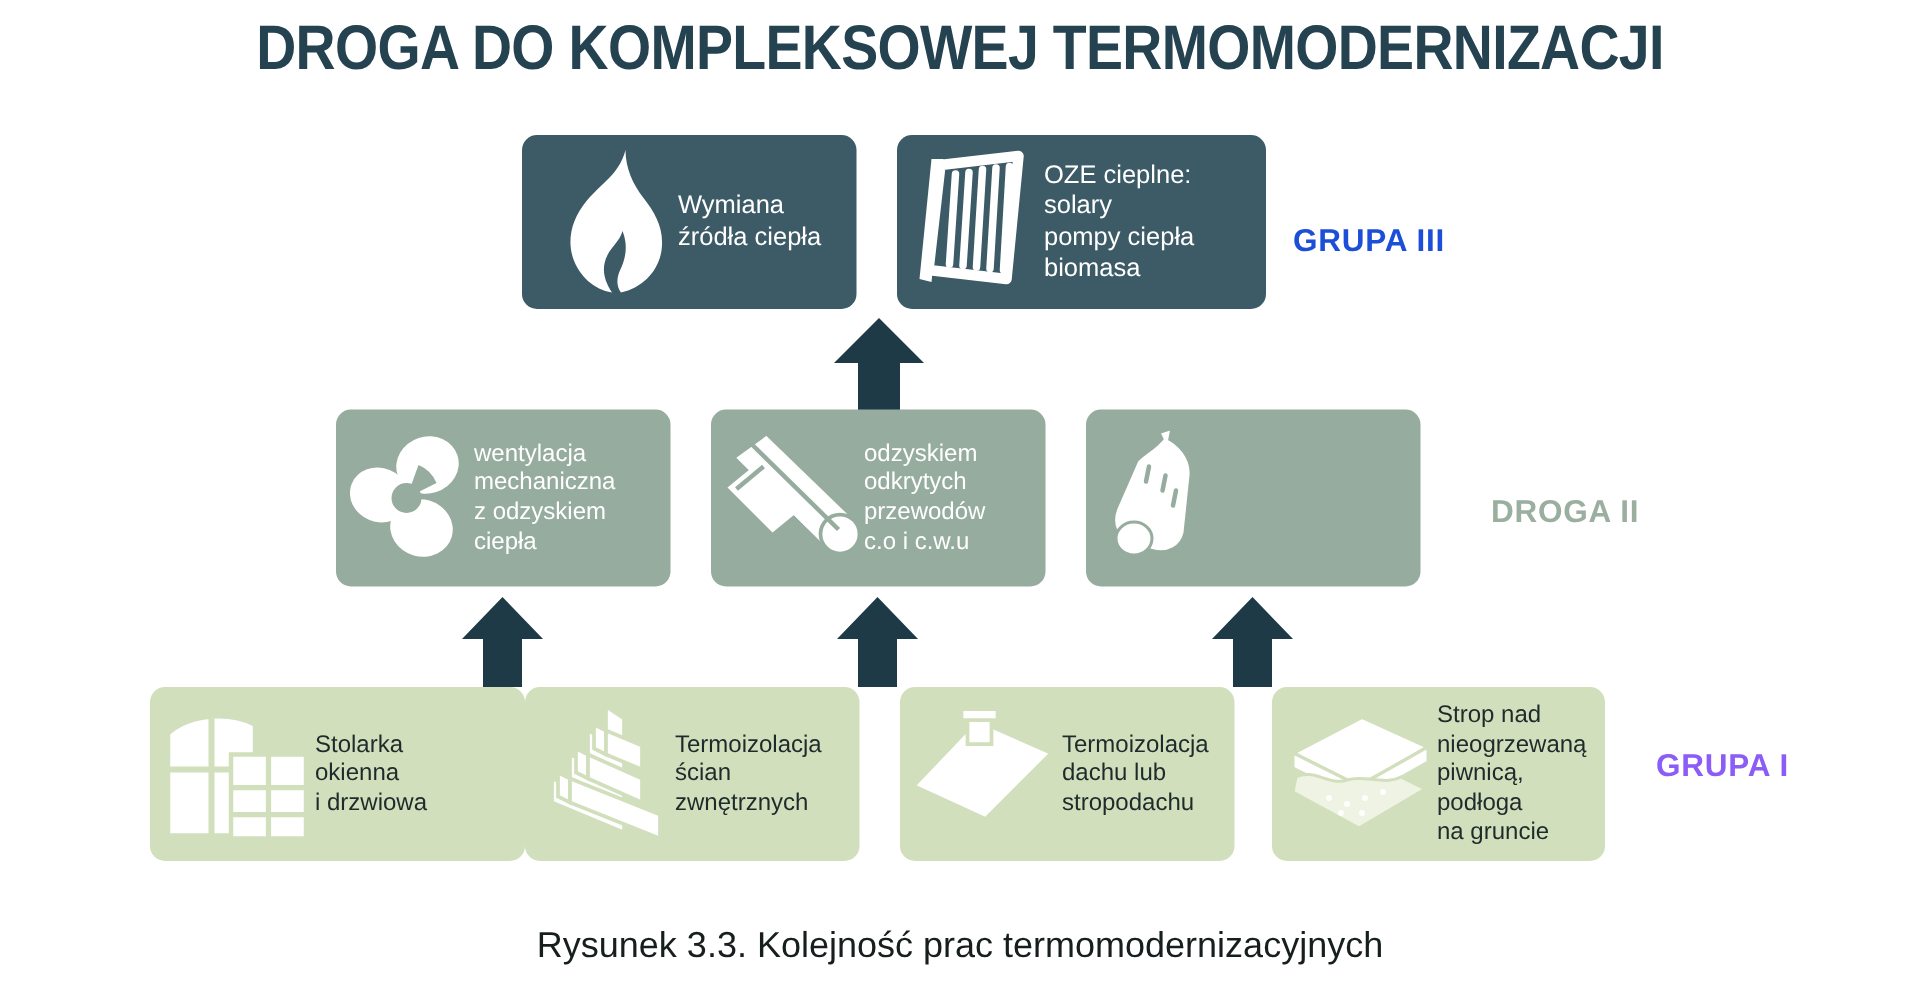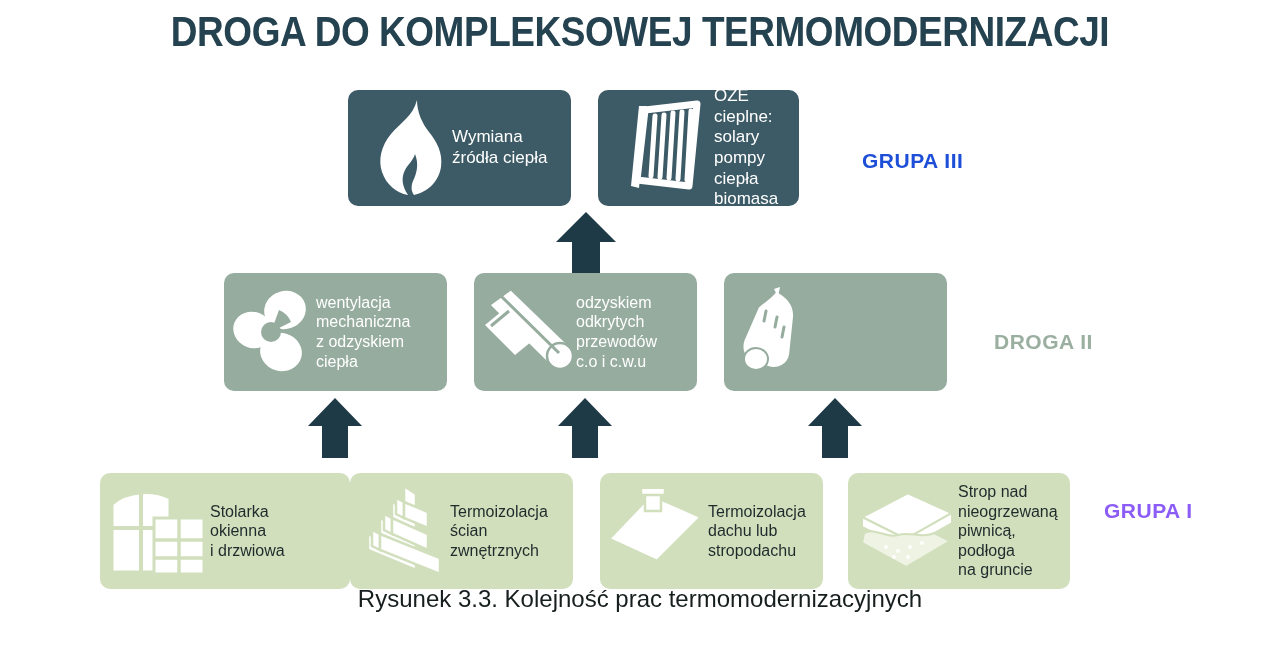--- a/index.html
+++ b/index.html
@@ -76,21 +76,20 @@
   .g2 .lbl {
     color: #ffffff;
     font-size: 16px;
     font-family: "Liberation Sans Narrow", "Liberation Sans", sans-serif;
   }
 
   
   .g1 {
     background: #d2dfbd;
     height: 116px;
-    margin-top: 15px;
   }
   .g1 .lbl {
     color: #1e2b2b;
     font-size: 16px;
     font-family: "Liberation Sans Narrow", "Liberation Sans", sans-serif;
   }
 
   
   .grp-cap {
     position: absolute;
@@ -107,21 +106,21 @@
   
   .arrow {
     position: absolute;
     display: block;
   }
 
   
   .caption {
     position: absolute;
     left: 0;
-    top: 585px;
+    top: 617px;
     width: 1280px;
     text-align: center;
     font-size: 24px;
     color: #171e1e;
     font-family: "Liberation Sans Narrow", "Liberation Sans", sans-serif;
     white-space: nowrap;
   }
 </style>
 </head>
 <body>
@@ -136,21 +135,21 @@
         <path fill="#ffffff" d="M44 2 C40 18 28 24 18 36 C8 48 5 62 9 74 C13 86 23 95 35 97
                  C29 88 28 80 32 72 C35 66 40 63 42 56 C46 66 44 75 40 83 C38 88 38 93 41 97
                  C55 94 66 83 68 69 C70 55 64 44 56 34 C49 25 44 14 44 2 Z"></path>
         <path fill="#ffffff" d="M24 58 C18 66 16 76 20 84 C22 89 26 93 30 95 C26 86 27 78 31 70 Z"></path>
       </svg>
     </div>
     <div class="lbl">Wymiana
 źródła ciepła</div>
   </div>
 
-  <div class="card g3" style="left:598px; top:90px; width:201px; padding:0 10px 0 24px;">
+  <div class="card g3" style="left:598px; top:90px; width:246px; padding:0 10px 0 6px;">
     <div class="ico" style="width:92px;height:104px;">
       <svg width="86" height="96" viewBox="0 0 86 96" aria-hidden="true">
         <g fill="none" stroke="#ffffff" stroke-width="7" stroke-linejoin="round">
           <path d="M20 10 L72 4 L64 86 L12 80 Z"></path>
         </g>
         <g stroke="#ffffff" stroke-width="5" stroke-linecap="round">
           <line x1="30" y1="16" x2="26" y2="76"></line>
           <line x1="39" y1="15" x2="35" y2="77"></line>
           <line x1="48" y1="13" x2="44" y2="78"></line>
           <line x1="57" y1="12" x2="53" y2="79"></line>

